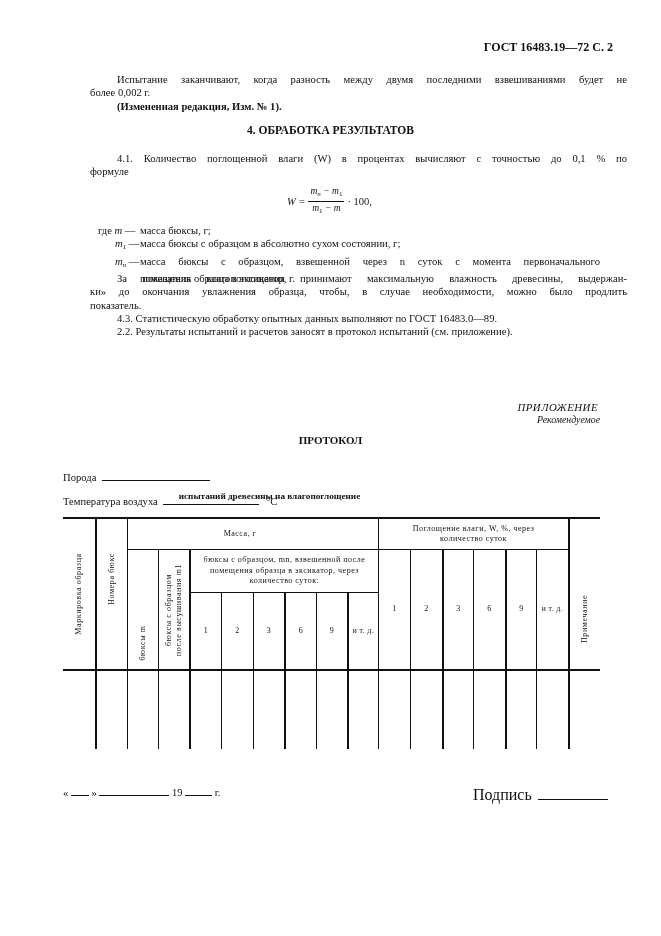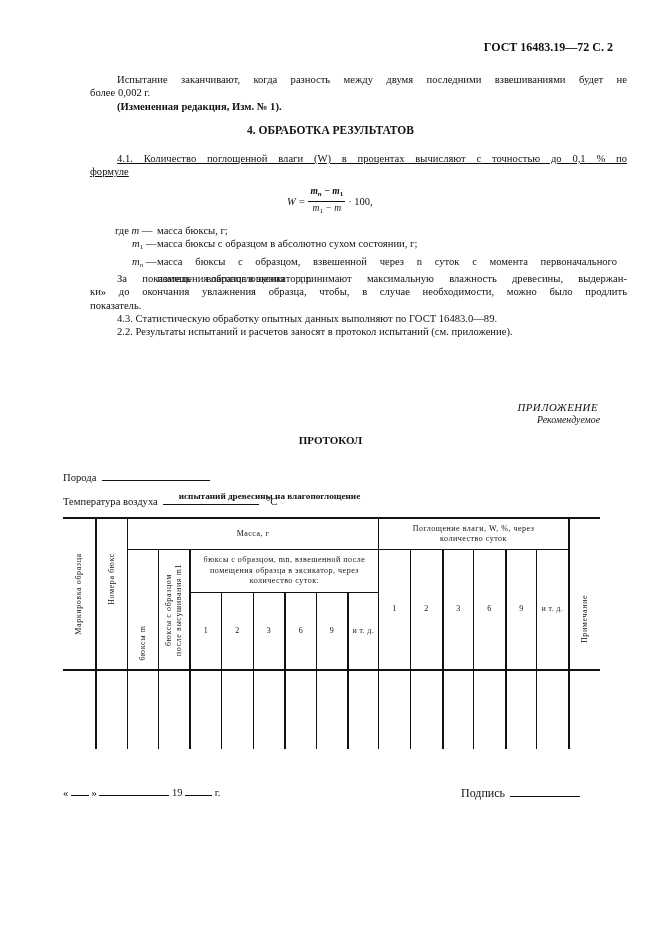--- a/index.html
+++ b/index.html
@@ -12,27 +12,27 @@
   .b { font-weight: bold; }
   .i { font-style: italic; }
   .p { position: absolute; left: 51px; width: 537px; line-height: 13.3px; text-align: justify; margin-left: 39px; }
   .p .line { display: block; white-space: nowrap; }
   .p .just { text-align-last: justify; text-align: justify; white-space: normal; }
   .indent { padding-left: 27px; }
 
   
   .formula { position: absolute; left: 287px; top: 187px; height: 28px; display: flex; align-items: center; font-style: italic; font-size: 10.5px; }
   .frac { display: inline-flex; flex-direction: column; align-items: center; margin: 0 3px; }
-  .frac .num { border-bottom: 1px solid #111; padding: 0 2px 1px; font-size: 9.5px; line-height: 11px; font-weight: bold; }
+  .frac .num { border-bottom: 1px solid #111; padding: 0 2px 1px; font-size: 9.5px; line-height: 11px; }
   .frac .den { padding-top: 1px; font-size: 9.5px; line-height: 11px; }
   .up { font-style: normal; }
   sub { font-size: 7px; vertical-align: -2px; }
 
   
-  .where { position: absolute; font-size: 10.6px; line-height: 13.3px; margin-left: 17px; }
+  .where { position: absolute; font-size: 10.6px; line-height: 13.3px; }
 
   
   .tbl { position: absolute; left: 63px; top: 517px; width: 537px; height: 232px; }
   .hl { position: absolute; background: #111; }
   .vl { position: absolute; background: #111; }
   .cell { position: absolute; display: flex; align-items: center; justify-content: center; text-align: center; font-size: 8px; line-height: 10.5px; letter-spacing: 0.5px; }
   .rot { position: absolute; transform: rotate(-90deg); transform-origin: center center; white-space: nowrap; font-size: 8px; letter-spacing: 0.6px; text-align: center; line-height: 10px; }
 </style>
 </head>
 <body>
@@ -40,21 +40,21 @@
 <div class="abs b" style="right:48px; top:40px; font-size:12px;">ГОСТ 16483.19—72 С. 2</div>
 
 <div class="p" style="top:73px;">
   <span class="line just indent">Испытание заканчивают, когда разность между двумя последними взвешиваниями будет не</span>
   <span class="line">более 0,002 г.</span>
   <span class="line b indent">(Измененная редакция, Изм. № 1).</span>
 </div>
 
 <div class="abs b" style="left:0; width:661px; text-align:center; top:124px; font-size:11.5px;">4. ОБРАБОТКА РЕЗУЛЬТАТОВ</div>
 
-<div class="p" style="top:152px;text-decoration:underline;">
+<div class="p" style="top:152px;">
   <span class="line just indent">4.1. Количество поглощенной влаги (W) в процентах вычисляют с точностью до 0,1 % по</span>
   <span class="line">формуле</span>
 </div>
 
 <div class="formula">
   <span>W =</span>
   <span class="frac">
     <span class="num">m<sub>n</sub> − m<sub class="up">1</sub></span>
     <span class="den">m<sub class="up">1</sub> − m</span>
   </span>
@@ -125,21 +125,21 @@
   <div class="vl" style="left:505px; top:0; width:2px; height:232px;"></div>
 
   <div class="cell" style="left:0; top:2px; width:32px; height:150px;">
     <div class="rot" style="width:150px; left:-59px; top:70px;">Маркировка образца</div>
   </div>
 
   <div class="cell" style="left:34px; top:2px; width:30px; height:150px;">
     <div class="rot" style="width:150px; left:-60px; top:55px;">Номера бюкс</div>
   </div>
 
-  <div class="cell" style="left:65px; top:2px; width:250px; height:30px;">Масса, г</div>
+  <div class="cell" style="left:52px; top:2px; width:250px; height:30px;">Масса, г</div>
 
   <div class="cell" style="left:65px; top:33px; width:30px; height:119px;">
     <div class="rot" style="width:80px; left:-25px; top:88px;">бюксы m</div>
   </div>
 
   <div class="cell" style="left:96px; top:33px; width:30px; height:119px;">
     <div class="rot" style="width:117px; left:-44px; top:50px; line-height:10px;">
       <div>бюксы с образцом</div>
       <div>после высушивания m1</div>
     </div>
@@ -173,16 +173,16 @@
 <div class="abs" style="left:63px; top:786px; font-size:10.5px;">
   <span>«</span>
   <span style="display:inline-block; width:18px; border-bottom:1px solid #111; height:9px;"></span>
   <span>»</span>
   <span style="display:inline-block; width:70px; border-bottom:1px solid #111; height:9px;"></span>
   <span>19</span>
   <span style="display:inline-block; width:27px; border-bottom:1px solid #111; height:9px;"></span>
   <span>г.</span>
 </div>
 
-<div class="abs" style="left:461px; top:786px; font-size:12px;">
+<div class="abs" style="left:473px; top:786px; font-size:16px;">
   <span>Подпись</span>
   <span style="display:inline-block; width:70px; border-bottom:1px solid #111; height:9px; margin-left:2px;"></span>
 </div>
 
 </body></html>

